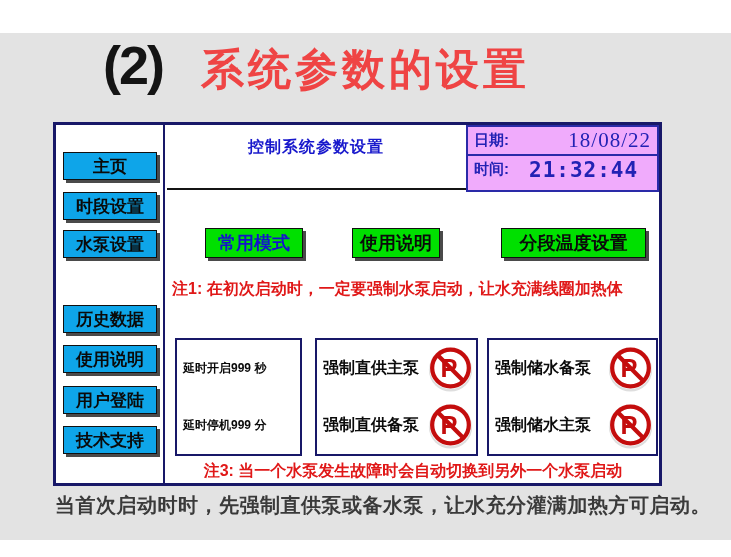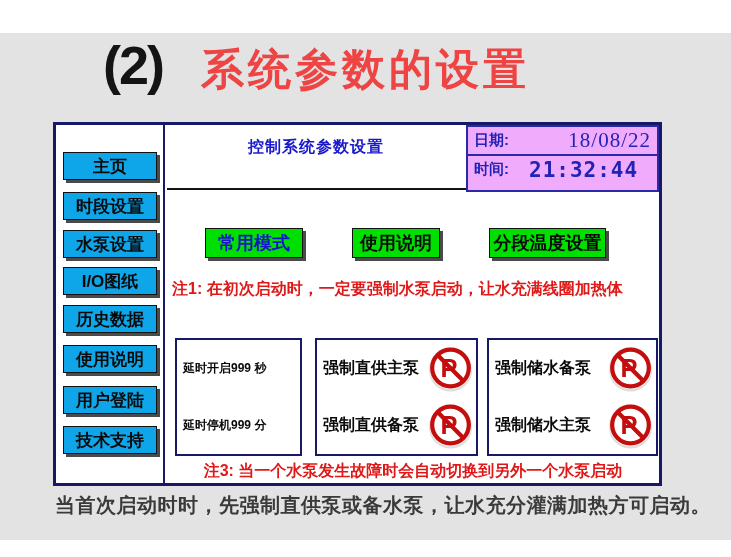--- a/index.html
+++ b/index.html
@@ -33,21 +33,21 @@
   .dt-sep { height:2px; background:#2a2aa8; }
   .dt-label { font-size:15px; font-weight:bold; }
   .date-value { font-family:"Liberation Serif", serif; font-size:21px; margin-left:auto; letter-spacing:1px; }
   .time-value { font-family:"DejaVu Sans Mono", monospace; font-size:21px; font-weight:bold; margin-left:20px; letter-spacing:1px; }
 
   .mode-btn { position:absolute; top:103px; height:30px; background:#00e000; border:1px solid #101010;
               box-shadow:3px 3px 0 #4a4a4a; font-size:18px; font-weight:bold; color:#0a0a0a;
               display:flex; align-items:center; justify-content:center; cursor:pointer; white-space:nowrap; }
   .mb0 { left:38px; width:98px; color:#1414cc; }
   .mb1 { left:185px; width:88px; }
-  .mb2 { left:322px; width:117px; }
+  .mb2 { left:334px; width:145px; }
 
   .note { position:absolute; color:#e01818; font-weight:bold; font-size:16px; white-space:nowrap; }
   .note1 { left:5px; top:154px; }
   .note2 { left:143px; top:181px; }
   .note3 { left:0; top:336px; width:492px; text-align:center; }
 
   .pump-box { position:absolute; top:213px; height:118px; border:2px solid #181868; background:#ffffff;
               display:flex; flex-direction:column; justify-content:space-around; }
   .box-delay { left:8px; width:127px; padding-left:6px; }
   .box-direct { left:148px; width:163px;text-align:center; }
@@ -83,21 +83,20 @@
     <span class="title-prefix">(2)</span>
     <span class="title-main">系统参数的设置</span>
   </div>
 
   <div class="panel">
 
     <div class="sidebar">
       <div class="side-btn sb0">主页</div>
       <div class="side-btn sb1">时段设置</div>
       <div class="side-btn sb2">水泵设置</div>
-      <div class="side-btn sb3">I/O图纸</div>
       <div class="side-btn sb4">历史数据</div>
       <div class="side-btn sb6">用户登陆</div>
       <div class="side-btn sb5">使用说明</div>
       <div class="side-btn sb7">技术支持</div>
     </div>
 
     <div class="main">
 
       <div class="hdr-title">控制系统参数设置</div>
       <div class="hdr-underline"></div>

